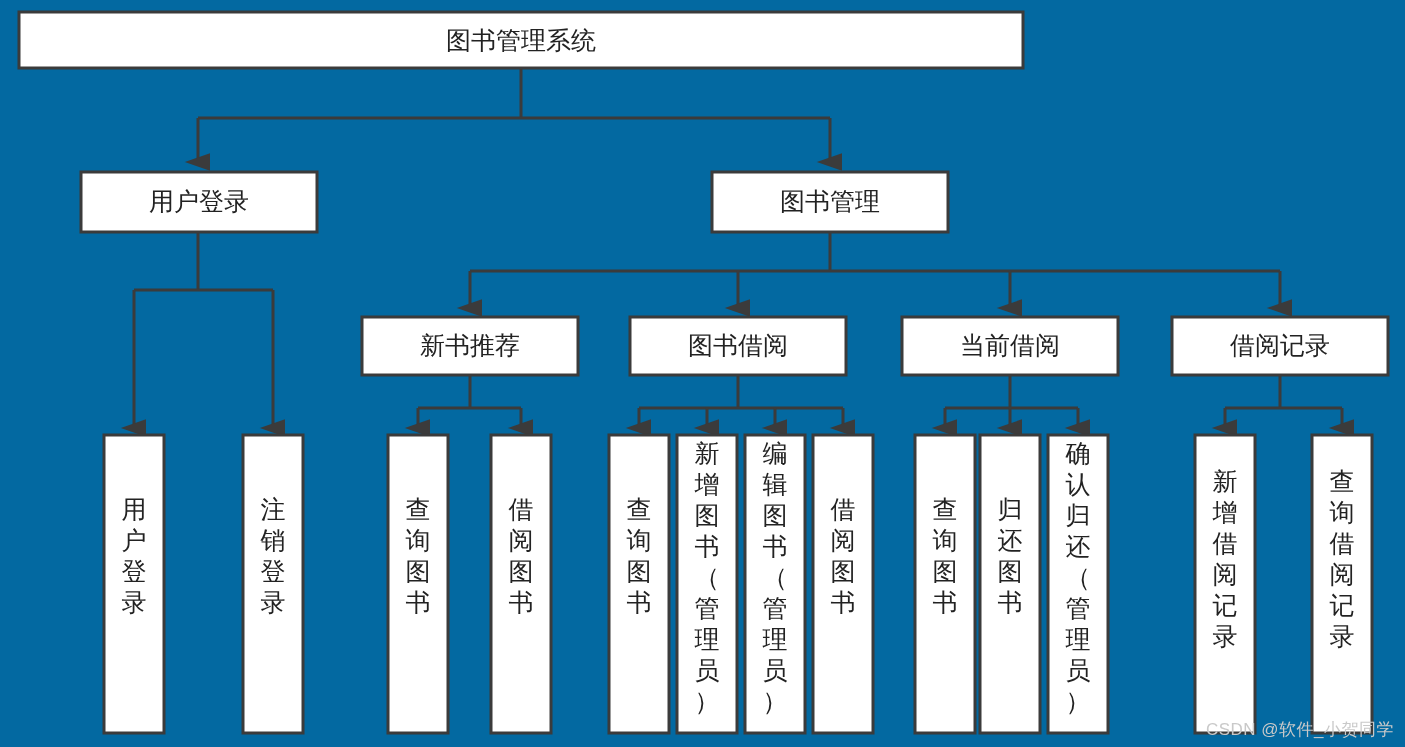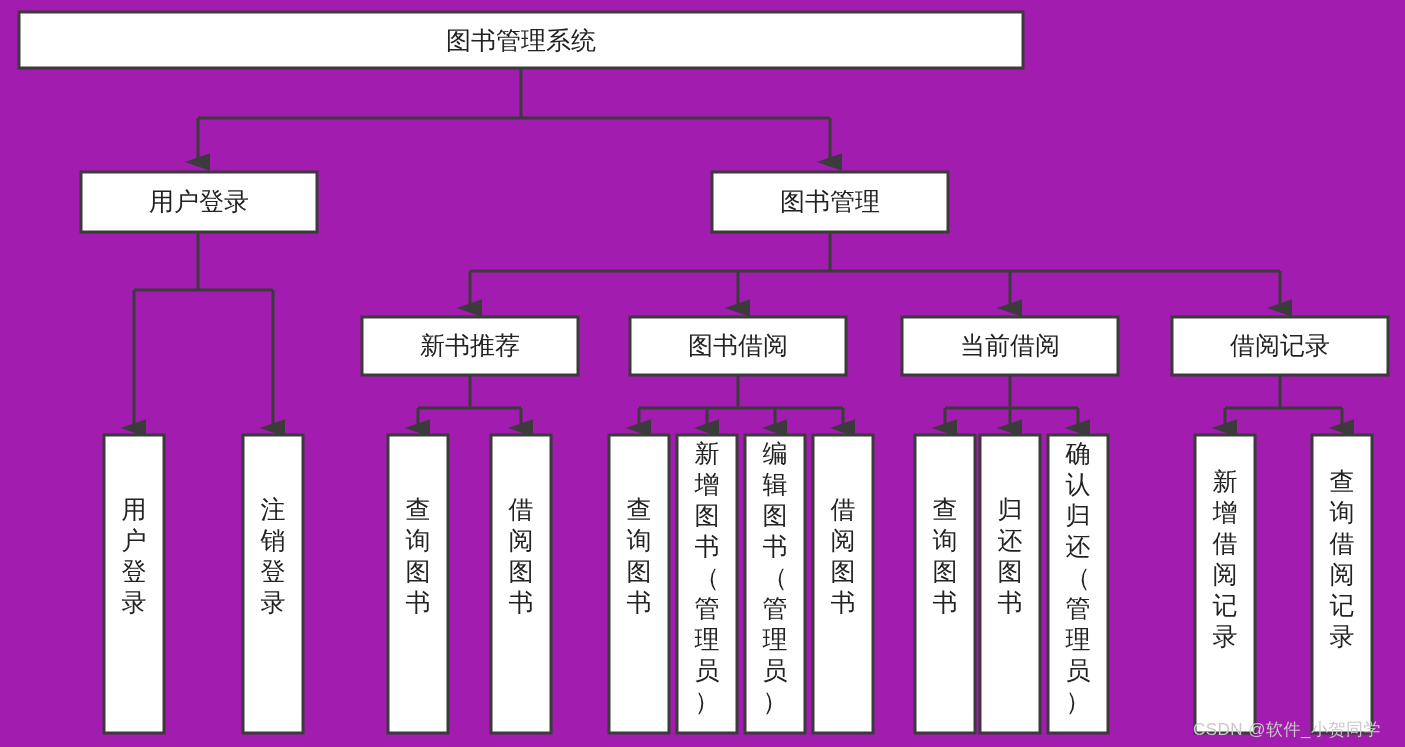--- a/index.html
+++ b/index.html
@@ -1,39 +1,39 @@
 <!DOCTYPE html>
 <html><head>
 <meta charset="utf-8">
 <style>
   html,body{margin:0;padding:0;background:#ffffff;}
   body{
     font-family:"Liberation Sans","DejaVu Sans",sans-serif;
     width:1405px;height:747px;overflow:hidden;
   }
-  #stage{position:relative;width:1405px;height:747px;background:#a21caf;}
+  #stage{position:relative;width:1405px;height:747px;background:#0369a1;}
   svg{position:absolute;left:0;top:0;width:1405px;height:747px;display:block;}
   .node-rect{fill:#ffffff;stroke:#3b3b3b;stroke-width:3;}
   .node-text{
     fill:#222222;
     font-family:"Liberation Sans","DejaVu Sans",sans-serif;
     font-size:25px;
     text-anchor:middle;
     dominant-baseline:middle;
   }
   .node-text-v{
     fill:#222222;
     font-family:"Liberation Sans","DejaVu Sans",sans-serif;
     font-size:25px;
     text-anchor:middle;
   }
   .edge{stroke:#3b3b3b;stroke-width:3;fill:none;}
   .watermark{
     position:absolute;
-    right:24px;bottom:6px;
+    right:11px;bottom:6px;
     color:#c9c9c9;
     font-size:17px;
     font-family:"Liberation Sans","DejaVu Sans",sans-serif;
     letter-spacing:0.5px;
     white-space:nowrap;
     user-select:none;
   }
 </style>
 </head>
 <body>

